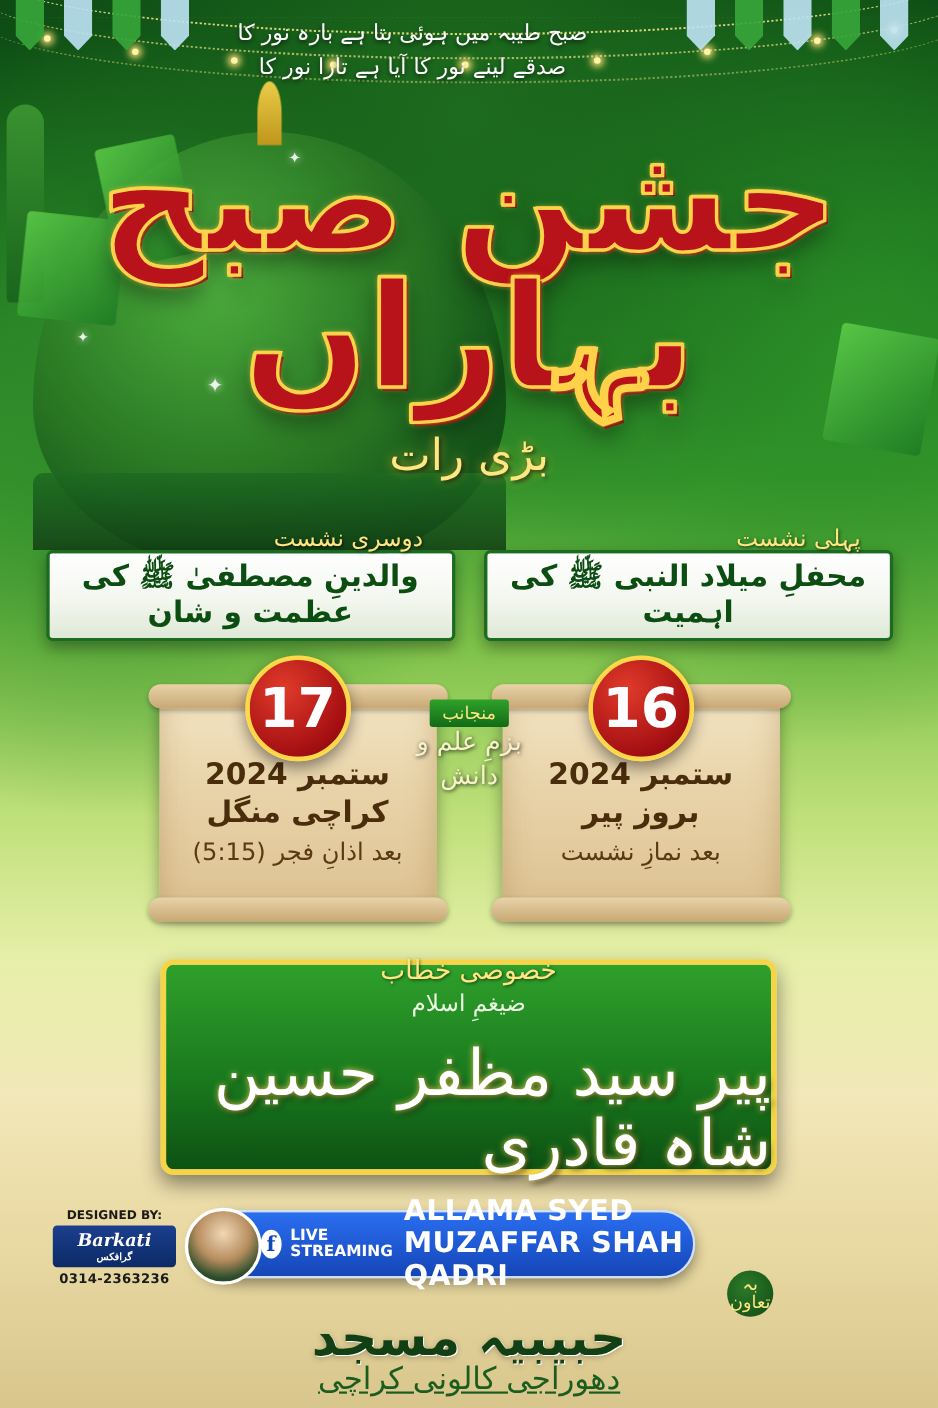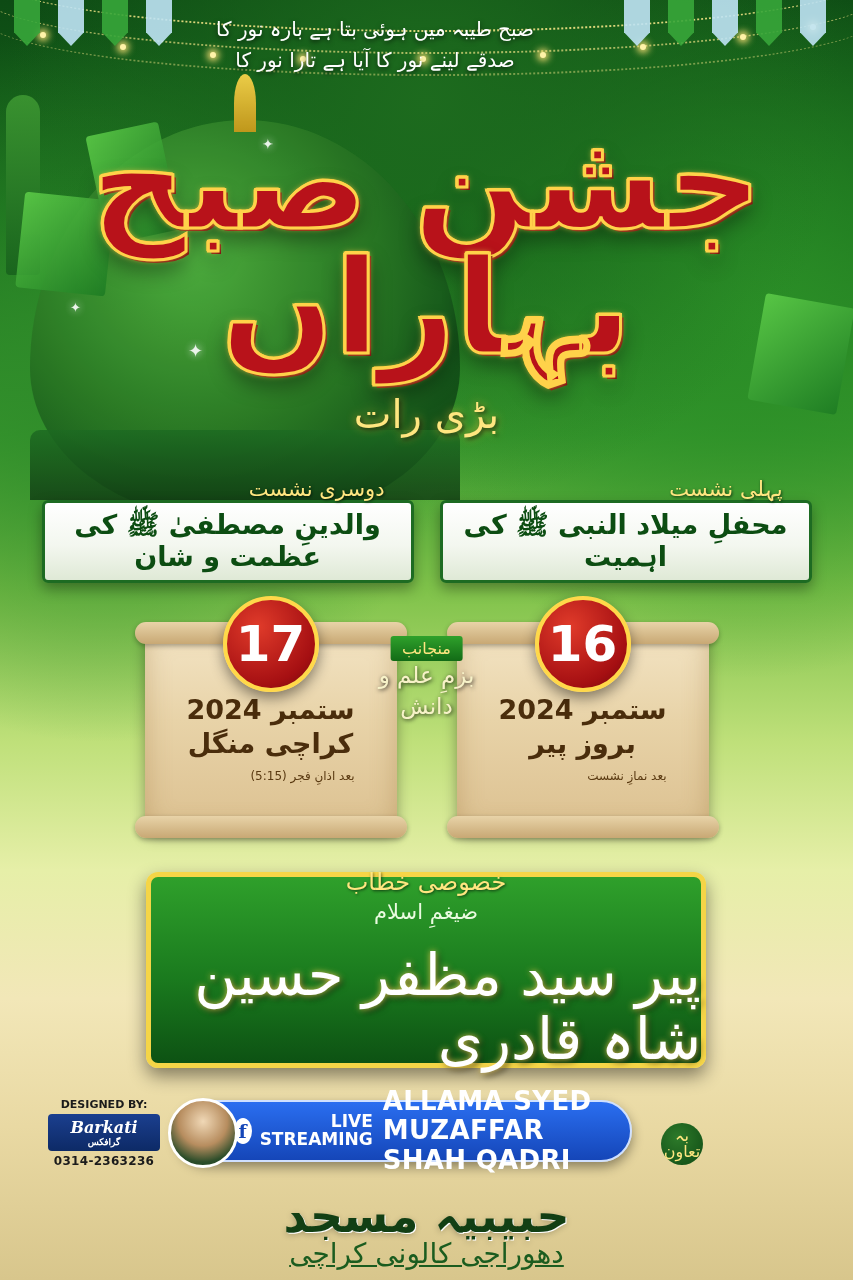--- a/index.html
+++ b/index.html
@@ -144,21 +144,21 @@
     content:""; position:absolute; left:-10px; width: 272px; height: 22px;
     background: linear-gradient(180deg,#e8d3a8,#c8a874);
     border-radius: 11px; box-shadow: 0 2px 5px rgba(0,0,0,.3);
   }
   .scroll:before{ top:-8px; }
   .scroll:after{ bottom:-8px; }
   .scroll-inner{
     direction: rtl; text-align:center; color:#4a2d0c; padding: 26px 10px 10px;
   }
   .scroll-date{ font-size: 27px; font-weight:bold; line-height:1.25; }
-  .scroll-note{ font-size: 12px; margin-top: 8px; color:#5a3a12;text-align:right; }
+  .scroll-note{ font-size: 22px; margin-top: 8px; color:#5a3a12; }
   .daybadge{
     position:absolute; top:-34px; left:50%; transform:translateX(-50%);
     width: 96px; height: 96px; border-radius:50%;
     background: radial-gradient(circle at 35% 30%, #e03b2a 0%, #a50f12 70%, #6d080c 100%);
     border: 4px solid #ffd84a;
     color:#ffffff; font-size: 50px; font-weight:bold;
     display:flex; align-items:center; justify-content:center;
     box-shadow: 0 6px 14px rgba(0,0,0,.45);
     z-index: 3;
   }
@@ -212,32 +212,31 @@
   .live-photo{
     position:absolute; left: -10px; top: -4px; width: 70px; height: 70px; border-radius:50%;
     background: radial-gradient(circle at 50% 32%, #f0d8b6 0%, #b78d5f 45%, #2c4d2a 75%, #123a16 100%);
     border: 3px solid #ffffff;
   }
   .fb{
     width: 26px; height:26px; border-radius:50%; background:#ffffff; color:#1546b8;
     font-weight:bold; font-size:19px; display:flex; align-items:center; justify-content:center;
     margin-left: 6px; font-family:"DejaVu Serif",serif;
   }
-  .live-label{ color:#ffffff; font-size:17px; font-weight:bold; line-height:1.05; margin-left:8px;text-align:right;}
+  .live-label{ color:#ffffff; font-size:14px; font-weight:bold; line-height:1.05; margin-left:8px;}
   .live-name{ color:#ffffff; font-size: 26px; font-weight:bold; line-height:1.12; letter-spacing:.3px; }
 
   
   .footer{
     position:absolute; left:0; bottom: 10px; width:853px;
     text-align:center; direction: rtl;
   }
   .mosque-name{
     font-size: 46px; font-weight:bold; color:#123f14;
     text-shadow: 1px 1px 0 #ffffff, 0 2px 6px rgba(0,0,0,.25);
-    margin-top: 32px;
   }
   .mosque-sub{ font-size: 28px; color:#1b5c1f; margin-top:-6px;text-decoration:underline; }
   .footer-seal{
     position:absolute; right: 150px; top: -34px;
     width: 42px; height: 42px; border-radius: 50%;
     background: radial-gradient(circle at 40% 35%, #2d7a2a, #0f4a14);
     color:#ffe680; font-size:16px; display:flex; align-items:center; justify-content:center;
     direction: rtl; text-align:center; line-height:1;
   }
 </style>

